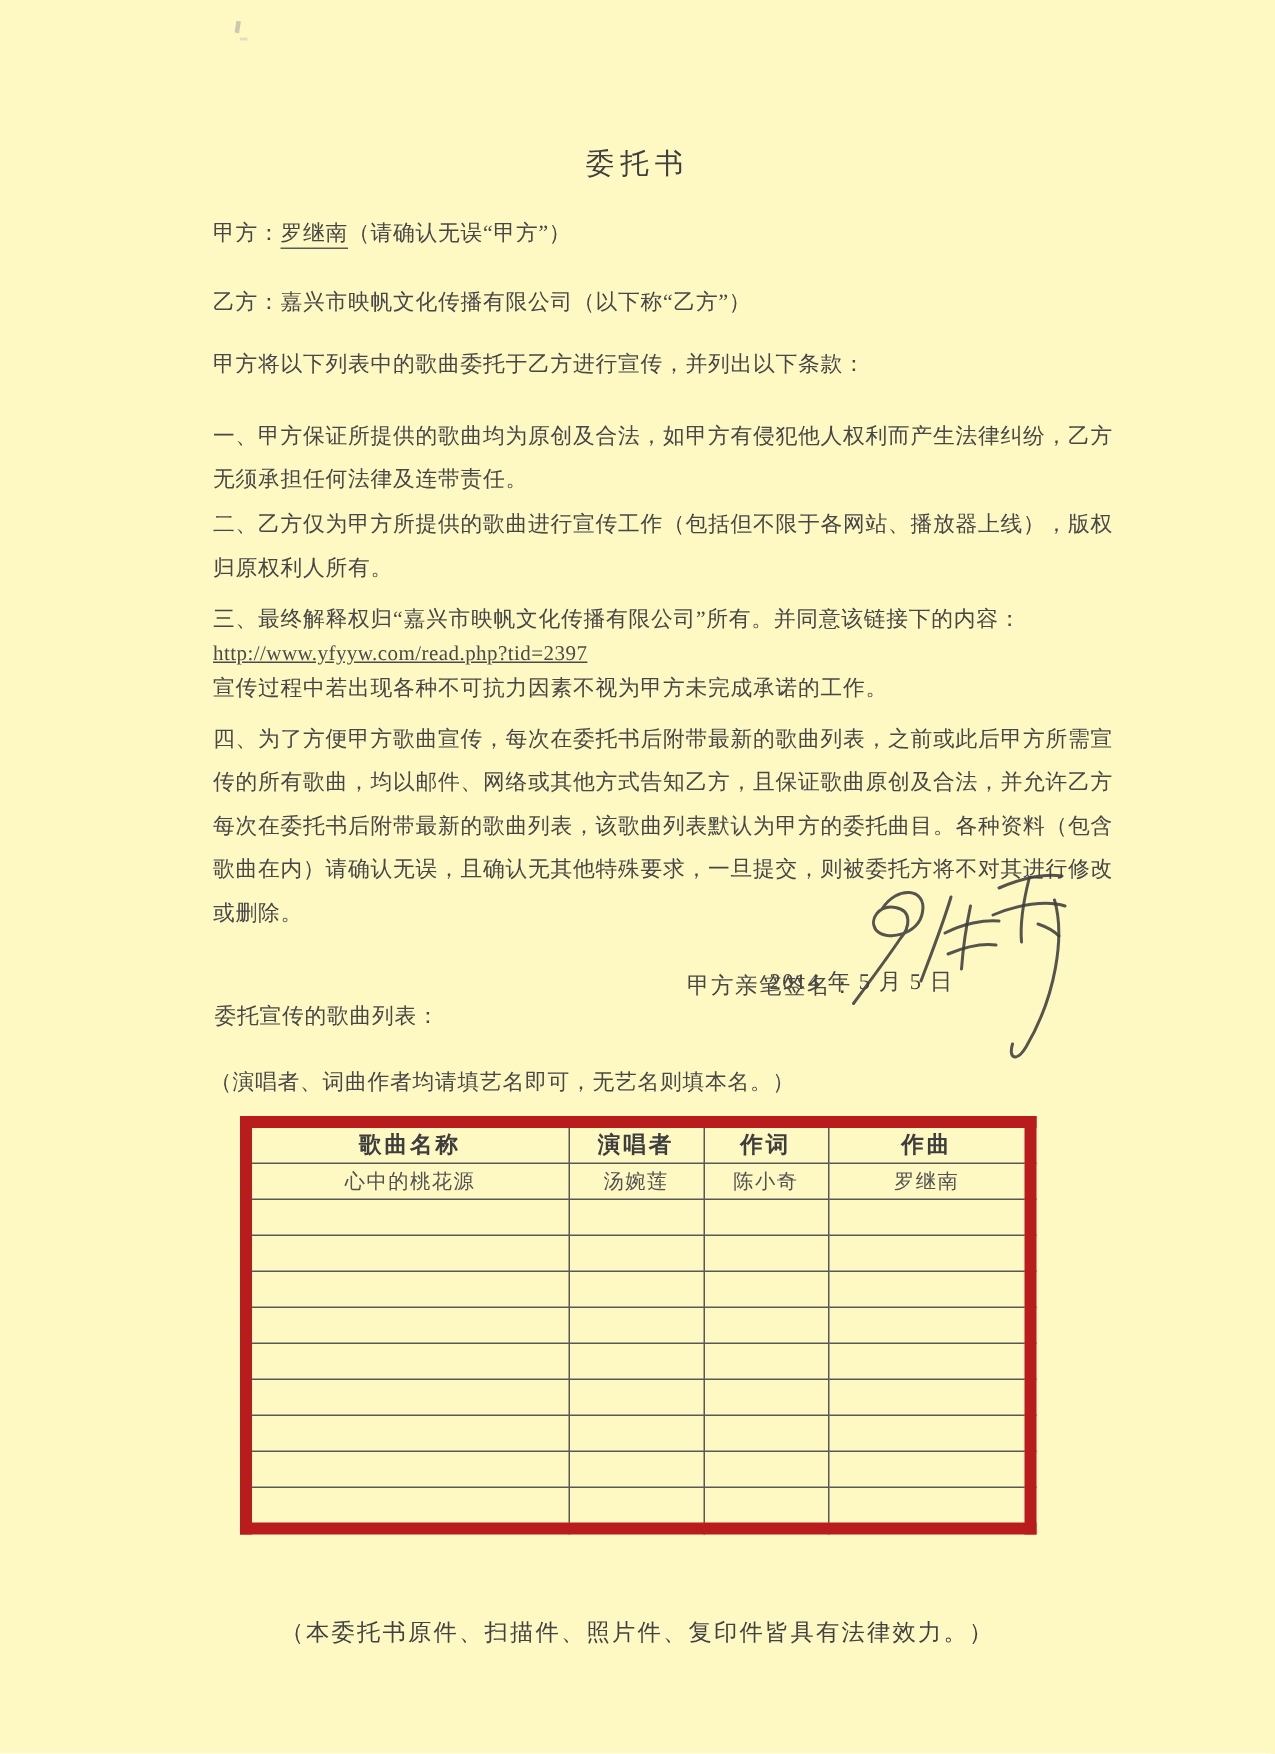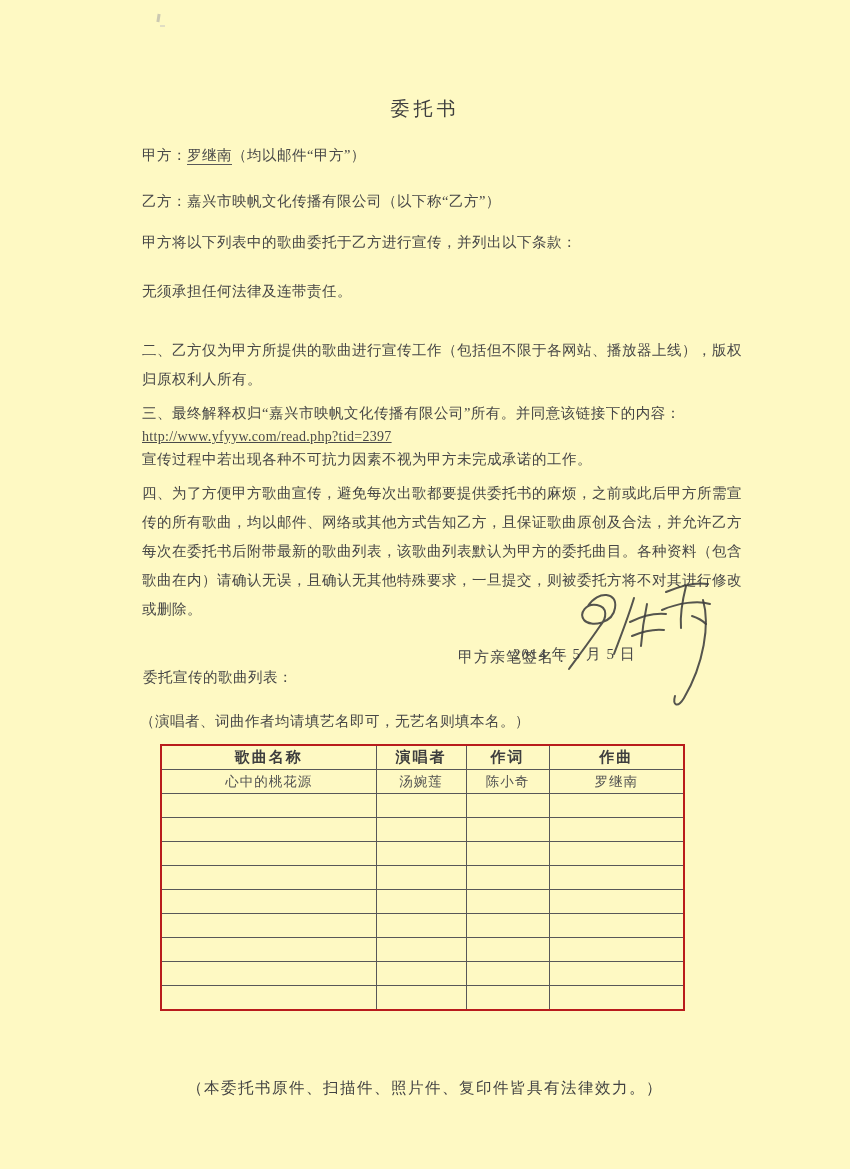--- a/index.html
+++ b/index.html
@@ -19,21 +19,21 @@
   .uname{border-bottom:1px solid #5a5a5a;padding-bottom:1px;}
   .url{
     font-size:14px;letter-spacing:.3px;text-decoration:underline;
     color:#4a4a4a;line-height:23px;white-space:pre;
   }
   .c3 .ln{line-height:23px;white-space:pre;}
   .sig-label{font-size:15px;letter-spacing:1px;}
   .sig-date{font-size:15px;letter-spacing:1px;}
   .song-table{
     border-collapse:collapse;table-layout:fixed;width:523px;
-    border:2px solid #b91c1c;
+    border:8px solid #b91c1c;
   }
   .song-table th,.song-table td{
     border:1px solid #585858;height:23px;text-align:center;
     overflow:hidden;padding:0 2px;
   }
   .song-table th{font-size:15px;font-weight:bold;color:#3e3e3e;letter-spacing:2px;}
   .song-table td{font-size:13.5px;color:#525252;letter-spacing:1px;}
   .footer{
     width:100%;left:0;top:1078px;text-align:center;font-size:15.5px;
     letter-spacing:1.5px;color:#424242;
@@ -54,43 +54,44 @@
 </head>
 <body>
 
 <div class="page">
 
   <div class="abs speck"></div>
   <div class="abs speck2"></div>
 
   <div class="abs title">委托书</div>
 
-  <div class="abs txt" style="left:142px;top:146px;"><span>甲方：</span><span class="uname">罗继南</span><span>（均以邮件“甲方”）</span></div>
+  <div class="abs txt" style="left:142px;top:146px;"><span>甲方：</span><span class="uname">罗继南</span><span>（请确认无误“甲方”）</span></div>
 
   <div class="abs txt" style="left:142px;top:192px;"><span>乙方：</span><span>嘉兴市映帆文化传播有限公司（以下称“乙方”）</span></div>
 
   <div class="abs txt" style="left:142px;top:233px;">甲方将以下列表中的歌曲委托于乙方进行宣传，并列出以下条款：</div>
 
   <div class="abs para" style="left:142px;top:277px;width:600px;">
+    <div class="ln">一、甲方保证所提供的歌曲均为原创及合法，如甲方有侵犯他人权利而产生法律纠纷，乙方</div>
     <div class="ln">无须承担任何法律及连带责任。</div>
   </div>
 
   <div class="abs para" style="left:142px;top:336px;width:600px;">
     <div class="ln">二、乙方仅为甲方所提供的歌曲进行宣传工作（包括但不限于各网站、播放器上线），版权</div>
     <div class="ln">归原权利人所有。</div>
   </div>
 
   <div class="abs para c3" style="left:142px;top:402px;width:600px;">
     <div class="ln">三、最终解释权归“嘉兴市映帆文化传播有限公司”所有。并同意该链接下的内容：</div>
     <div class="ln url">http://www.yfyyw.com/read.php?tid=2397</div>
     <div class="ln">宣传过程中若出现各种不可抗力因素不视为甲方未完成承诺的工作。</div>
   </div>
 
   <div class="abs para" style="left:142px;top:479px;width:600px;">
-    <div class="ln">四、为了方便甲方歌曲宣传，避免每次出歌都要提供委托书的麻烦，之前或此后甲方所需宣</div>
+    <div class="ln">四、为了方便甲方歌曲宣传，每次在委托书后附带最新的歌曲列表，之前或此后甲方所需宣</div>
     <div class="ln">传的所有歌曲，均以邮件、网络或其他方式告知乙方，且保证歌曲原创及合法，并允许乙方</div>
     <div class="ln">每次在委托书后附带最新的歌曲列表，该歌曲列表默认为甲方的委托曲目。各种资料（包含</div>
     <div class="ln">歌曲在内）请确认无误，且确认无其他特殊要求，一旦提交，则被委托方将不对其进行修改</div>
     <div class="ln">或删除。</div>
   </div>
 
   <div class="abs txt sig-label" style="left:458px;top:620px;margin-top:28px;">甲方亲笔签名：</div>
   <div class="abs txt sig-date" style="left:513px;top:645px;">2014 年 5 月 5 日</div>
 
   <svg class="abs signature-svg" width="175" height="150" viewBox="0 0 175 150" aria-label="signature">

